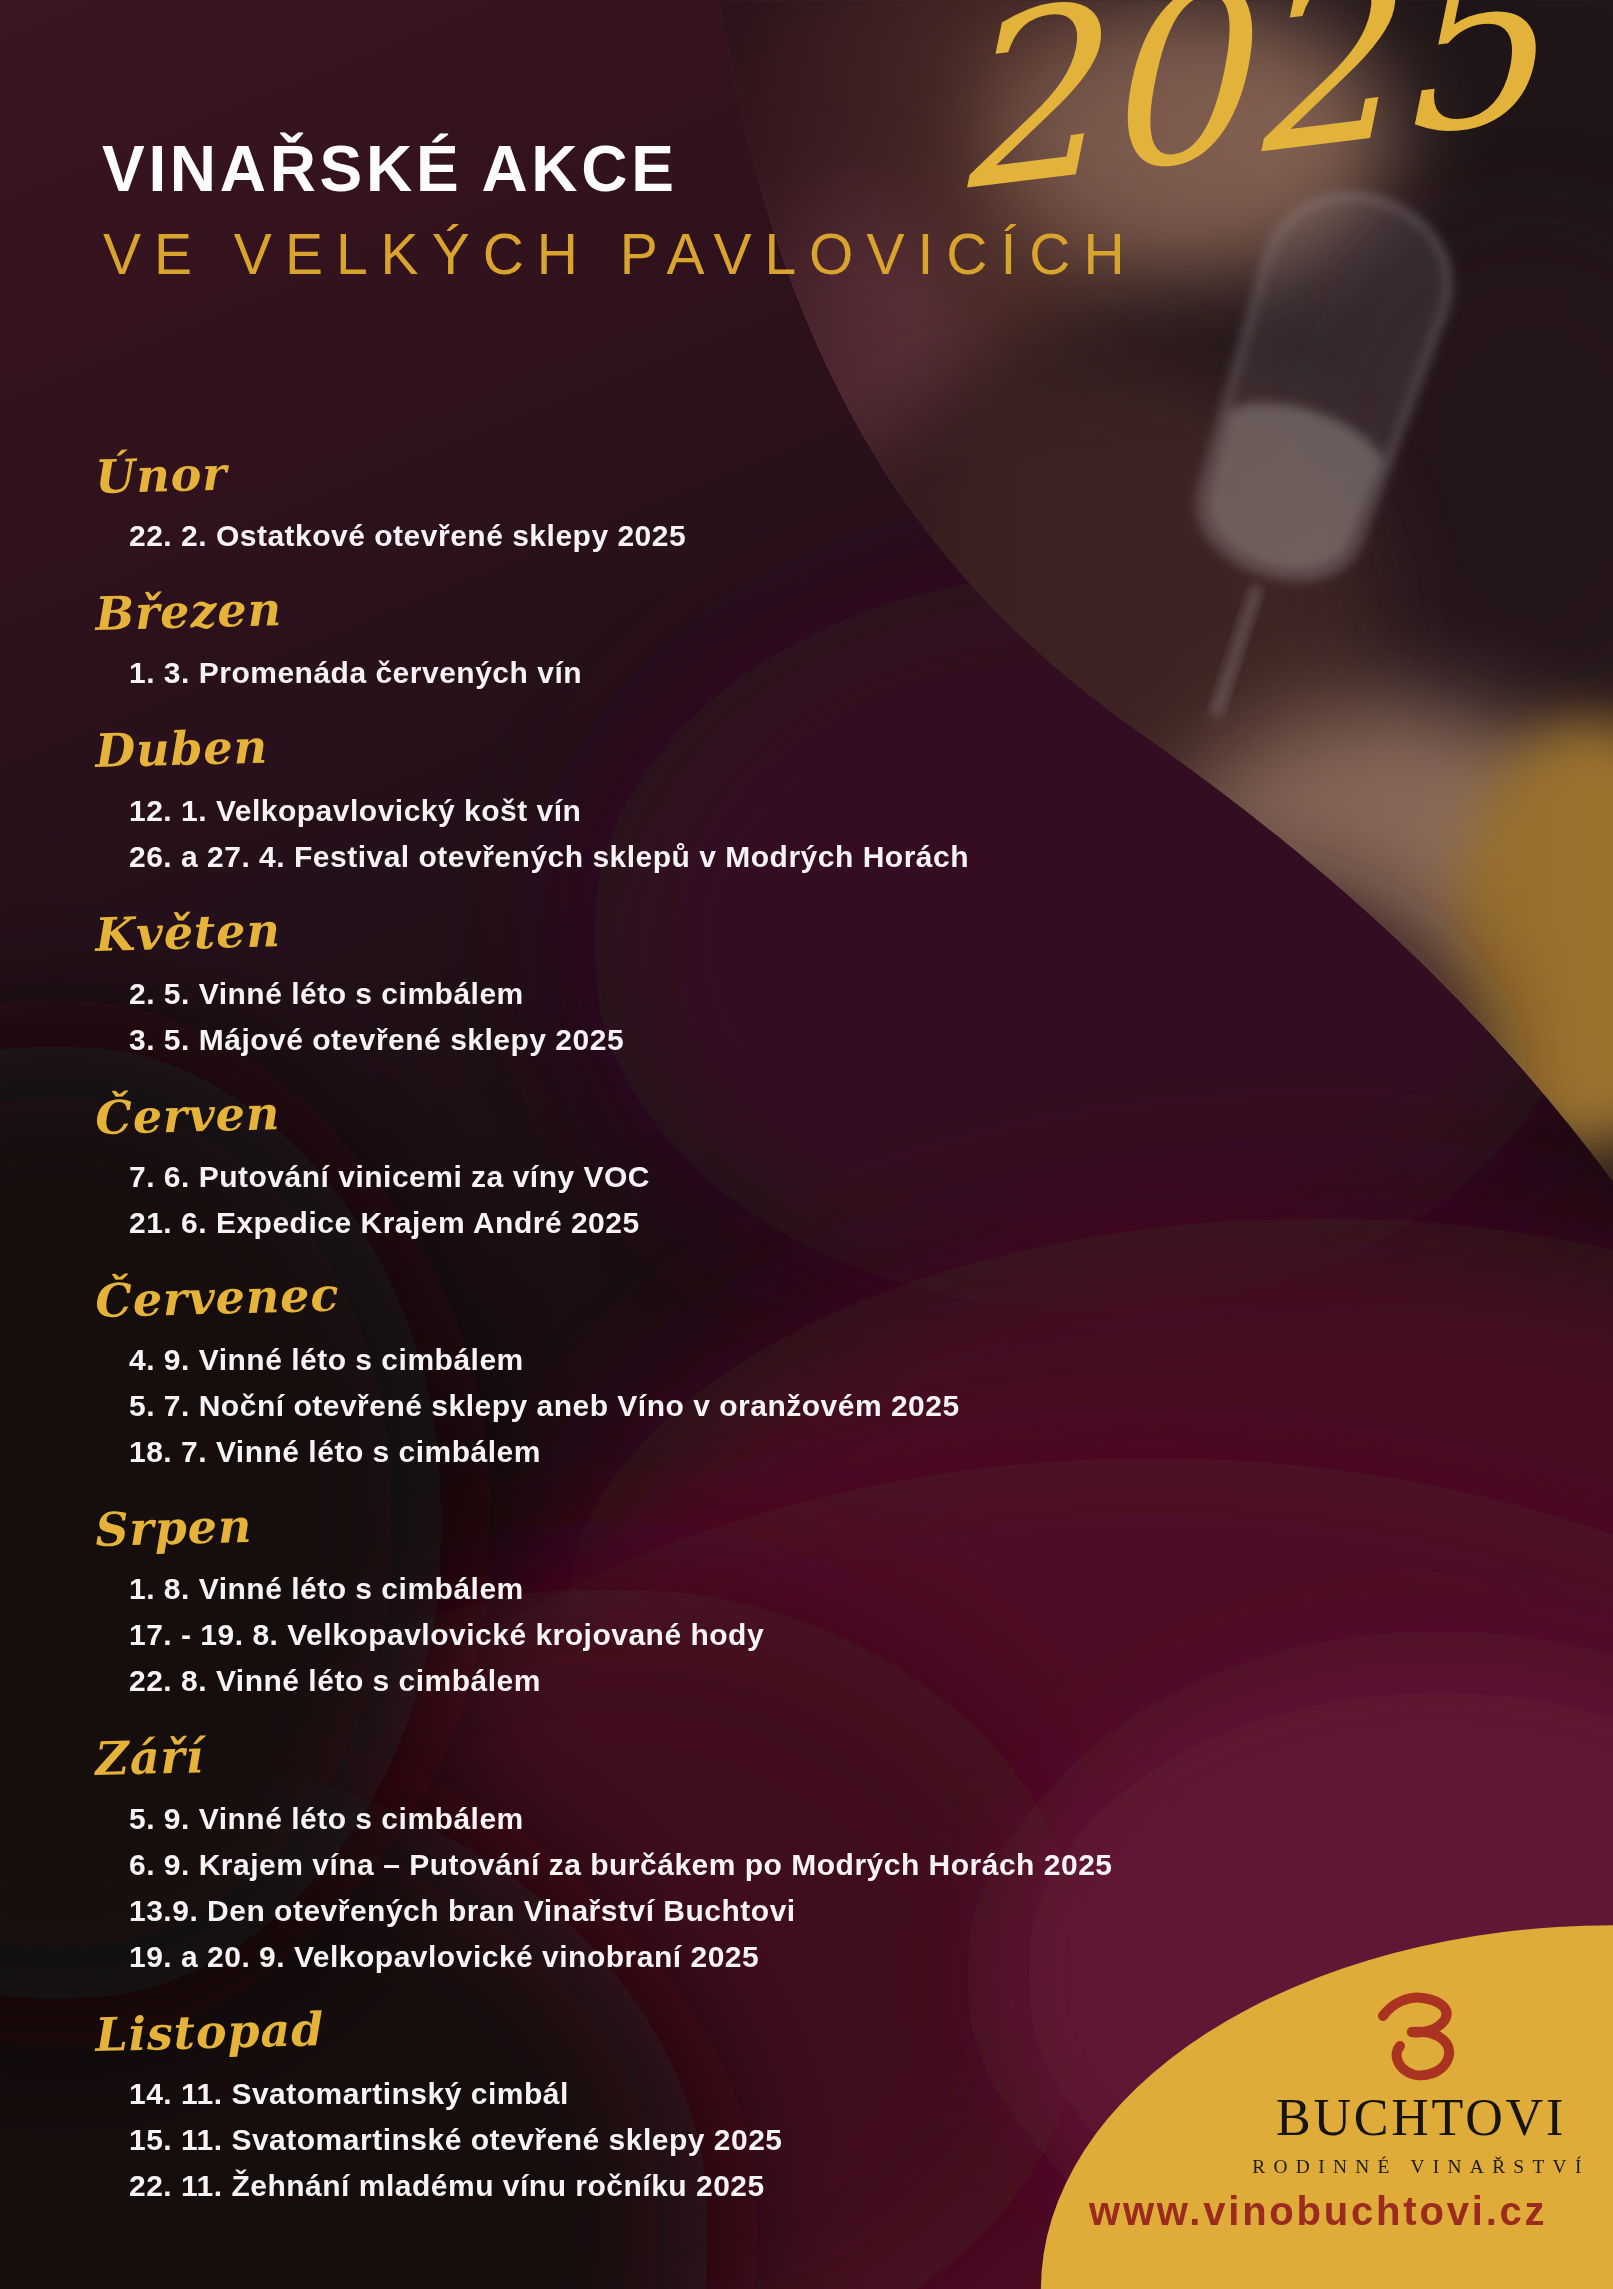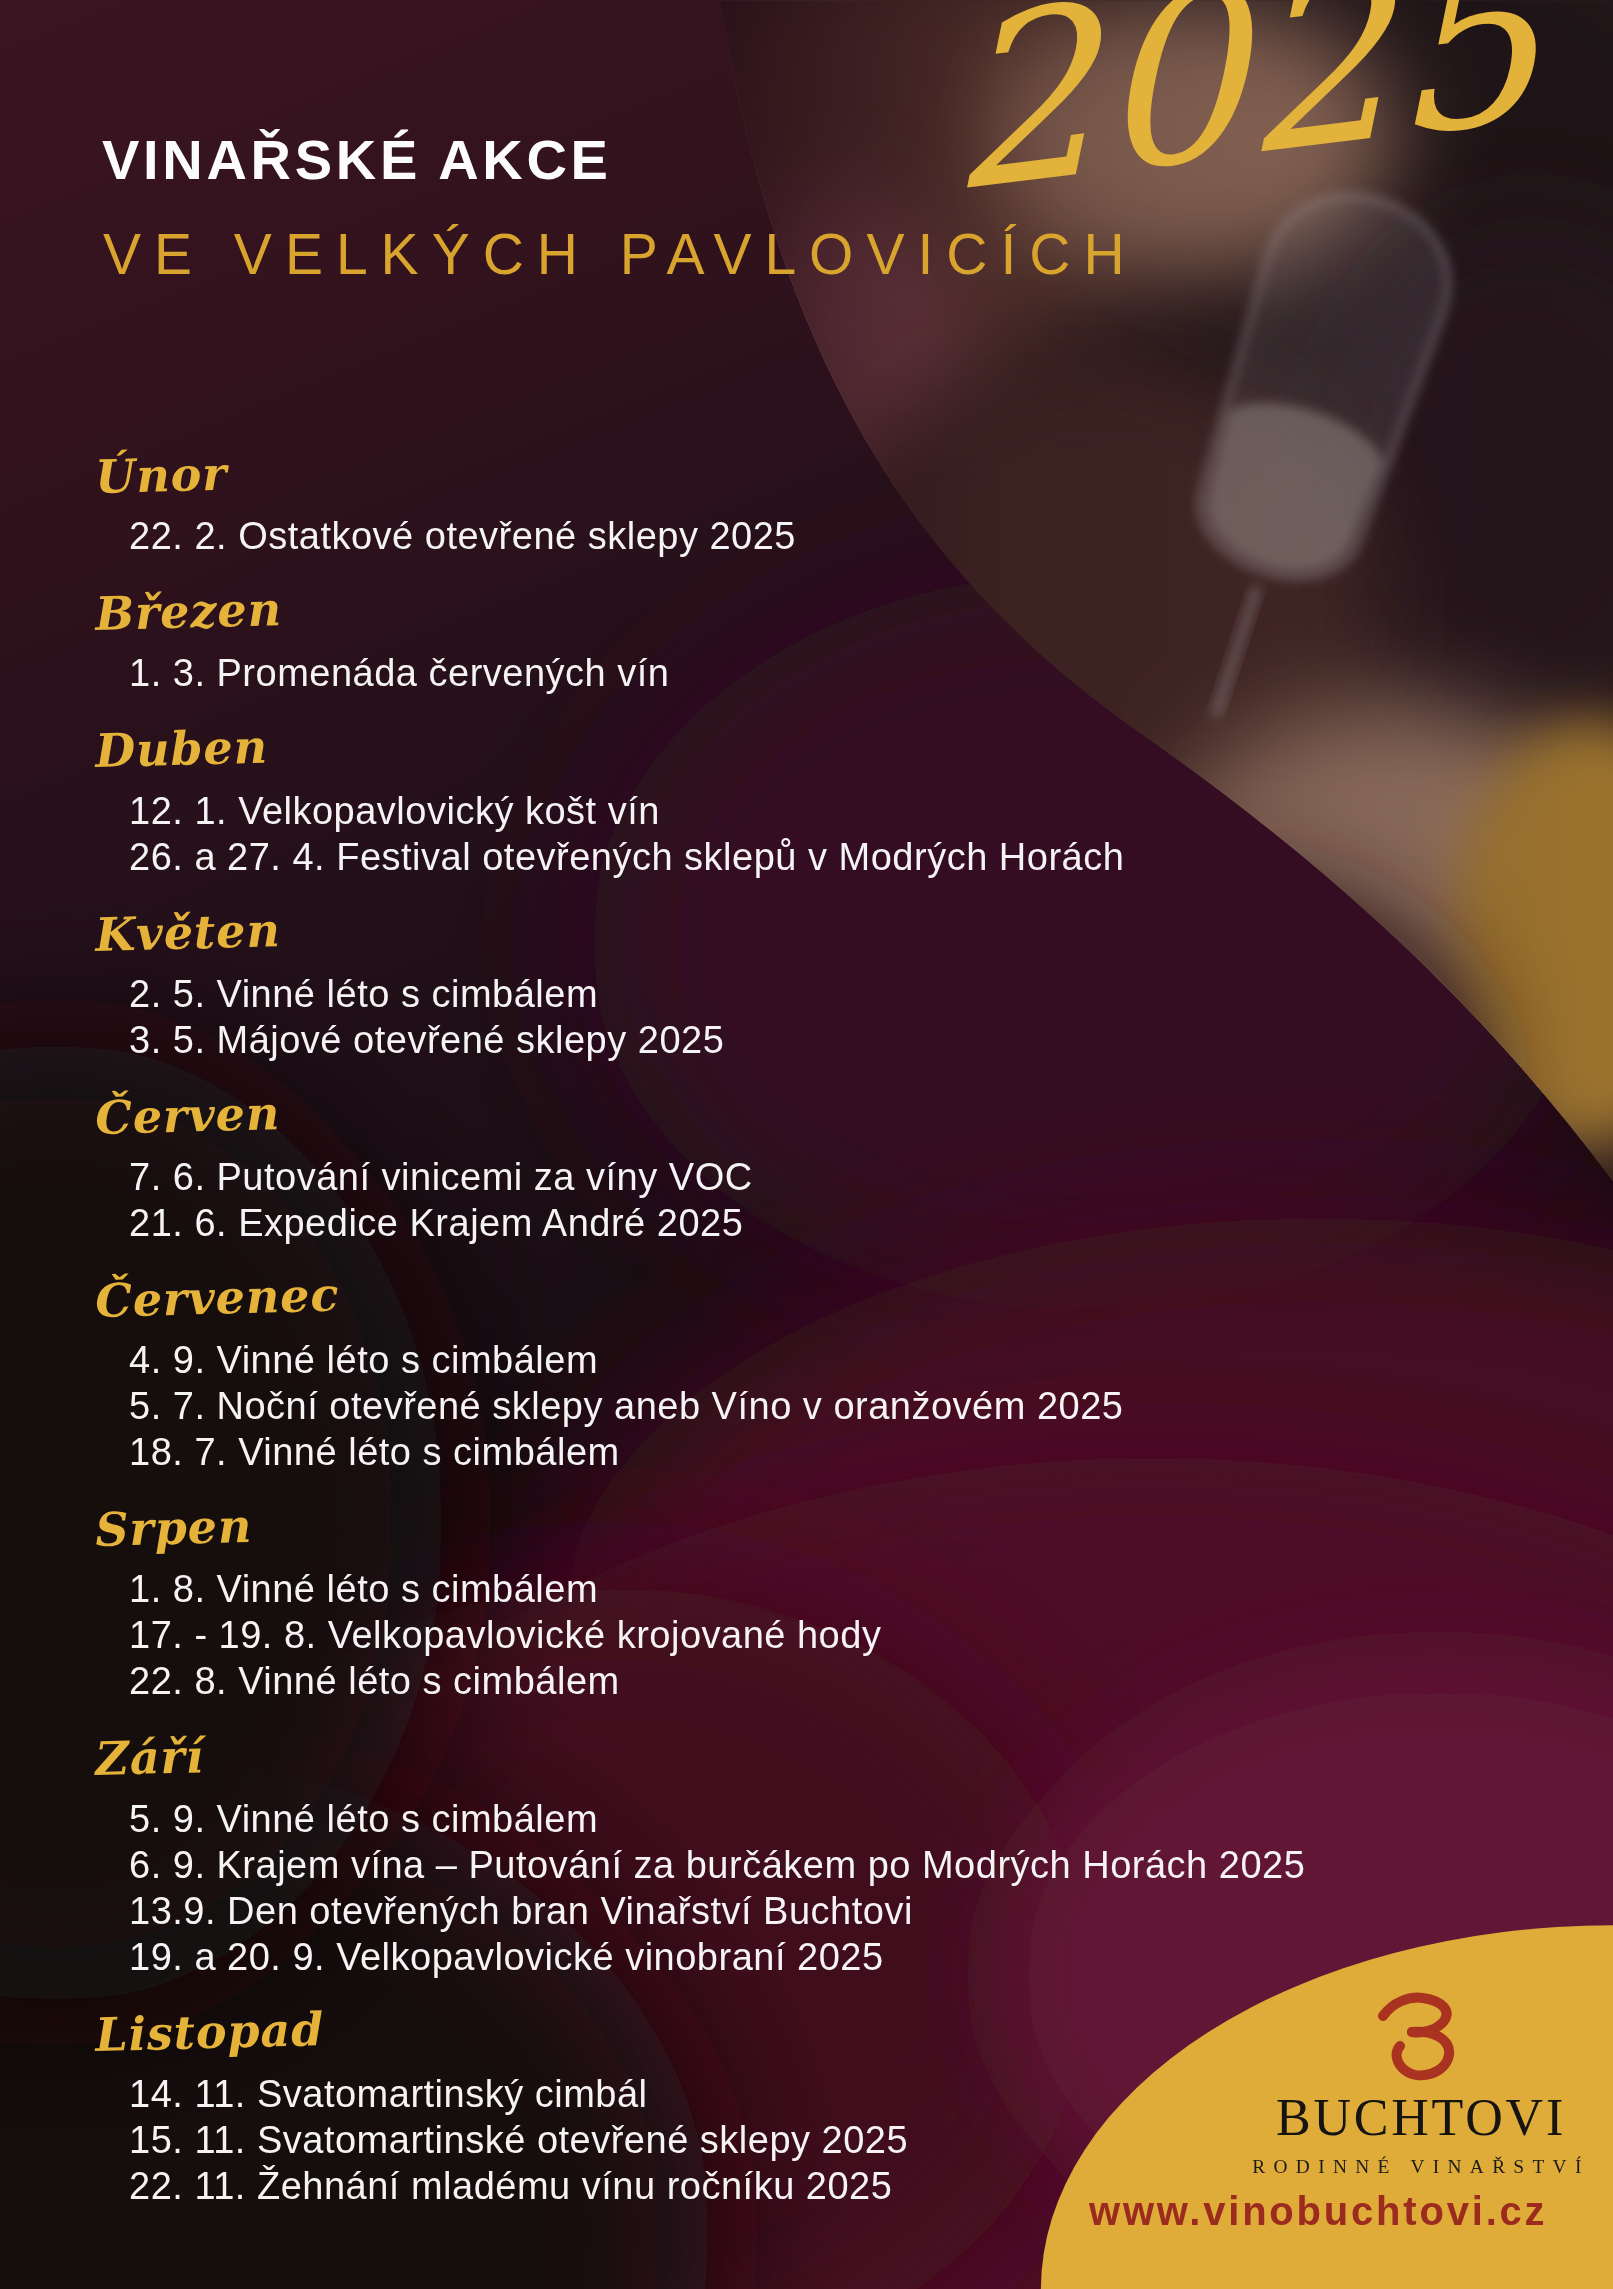--- a/index.html
+++ b/index.html
@@ -6,21 +6,21 @@
   .poster{
     position:relative;
     width:1613px;height:2290px;
     overflow:hidden;
     background:linear-gradient(158deg,#3b1521 0%,#31121d 16%,#24101a 34%,#1a0d13 52%,#160b10 72%,#140a0f 100%);
     font-family:"Liberation Sans",sans-serif;
   }
   .bg-art{position:absolute;inset:0;width:1613px;height:2290px;}
   .title{
     position:absolute;left:102px;top:89px;
-    font-size:56px;font-weight:700;letter-spacing:3.7px;
+    font-size:64px;font-weight:700;letter-spacing:3.7px;
     color:#fdfcfd;white-space:nowrap;
   }
   .year{
     position:absolute;left:967px;top:-28px;
     font-family:"DejaVu Serif",serif;font-style:italic;
     font-size:233px;font-weight:400;color:#e2b23a;
     transform:rotate(-7deg) skewX(-8deg);transform-origin:left bottom;
     white-space:nowrap;
   }
   .subtitle{
@@ -32,21 +32,21 @@
   .month-block{margin:0 0 28px 0;}
   .month-name{
     margin:0 0 9.2px 0;
     font-family:"DejaVu Serif",serif;font-style:italic;font-weight:700;
     font-size:46px;line-height:54px;color:#e5b23a;
     transform:rotate(-1.5deg);transform-origin:left bottom;
     letter-spacing:0.9px;
   }
   .events{list-style:none;margin:0;padding:0 0 0 33px;}
   .event{
-    font-size:38px;line-height:46px;font-weight:400;
+    font-size:30px;line-height:46px;font-weight:700;
     color:#f6f3f5;letter-spacing:0.5px;white-space:nowrap;
   }
   .brand{position:absolute;left:1227px;top:1984px;width:388px;text-align:center;}
   .brand-monogram{display:block;margin:0 auto;width:116px;height:100px;}
   .brand-name{
     margin-top:3.7px;
     font-family:"Liberation Serif",serif;font-size:52px;letter-spacing:2.8px;
     color:#161413;white-space:nowrap;
   }
   .brand-tagline{

